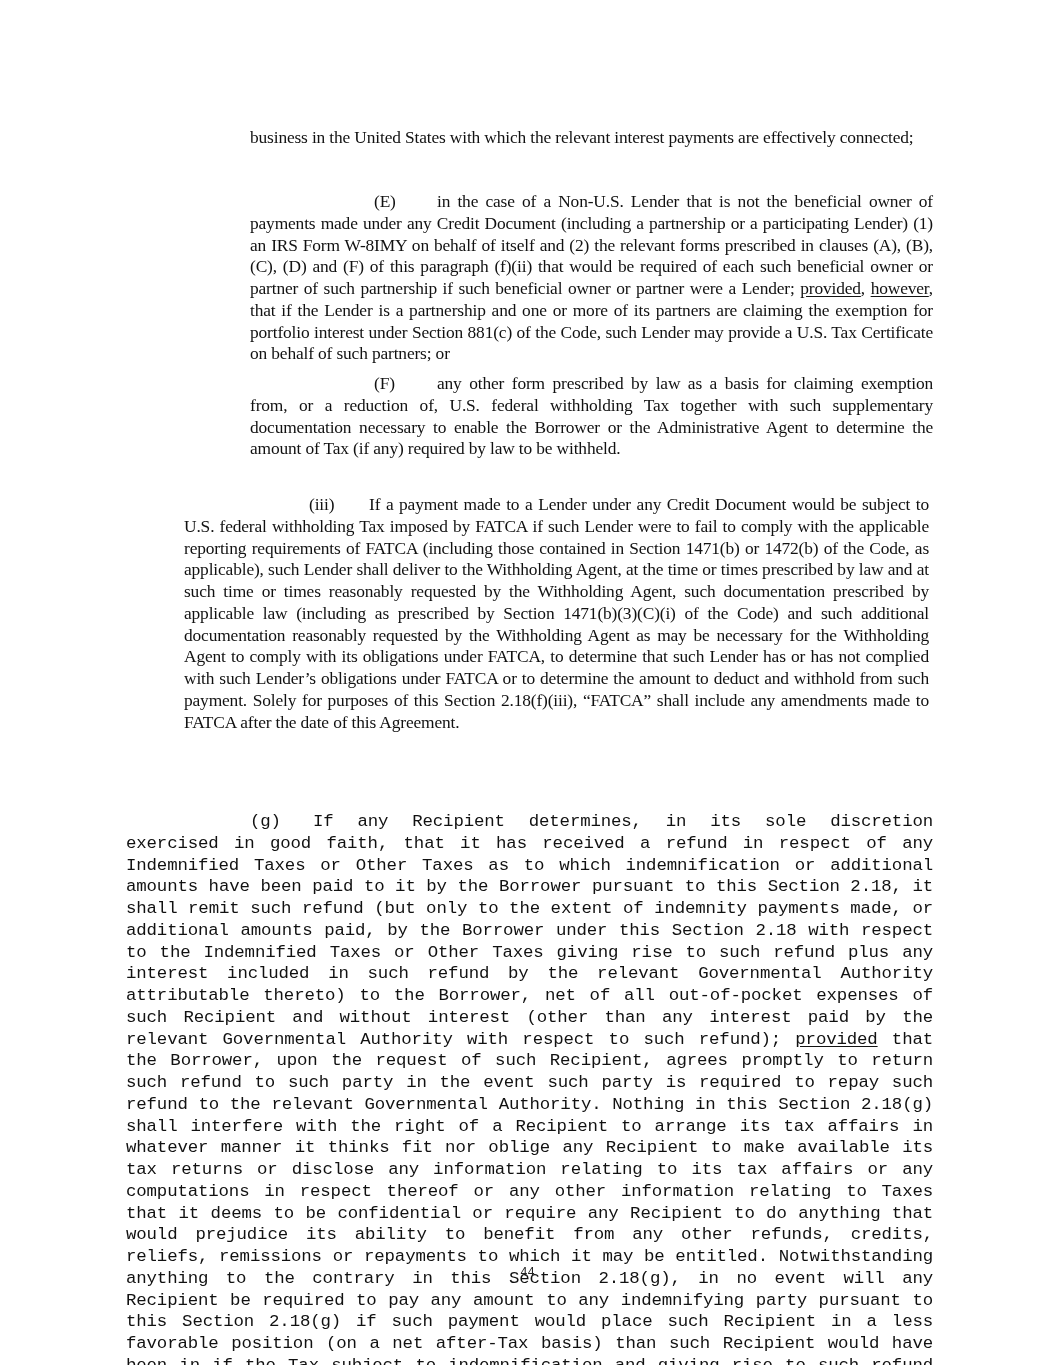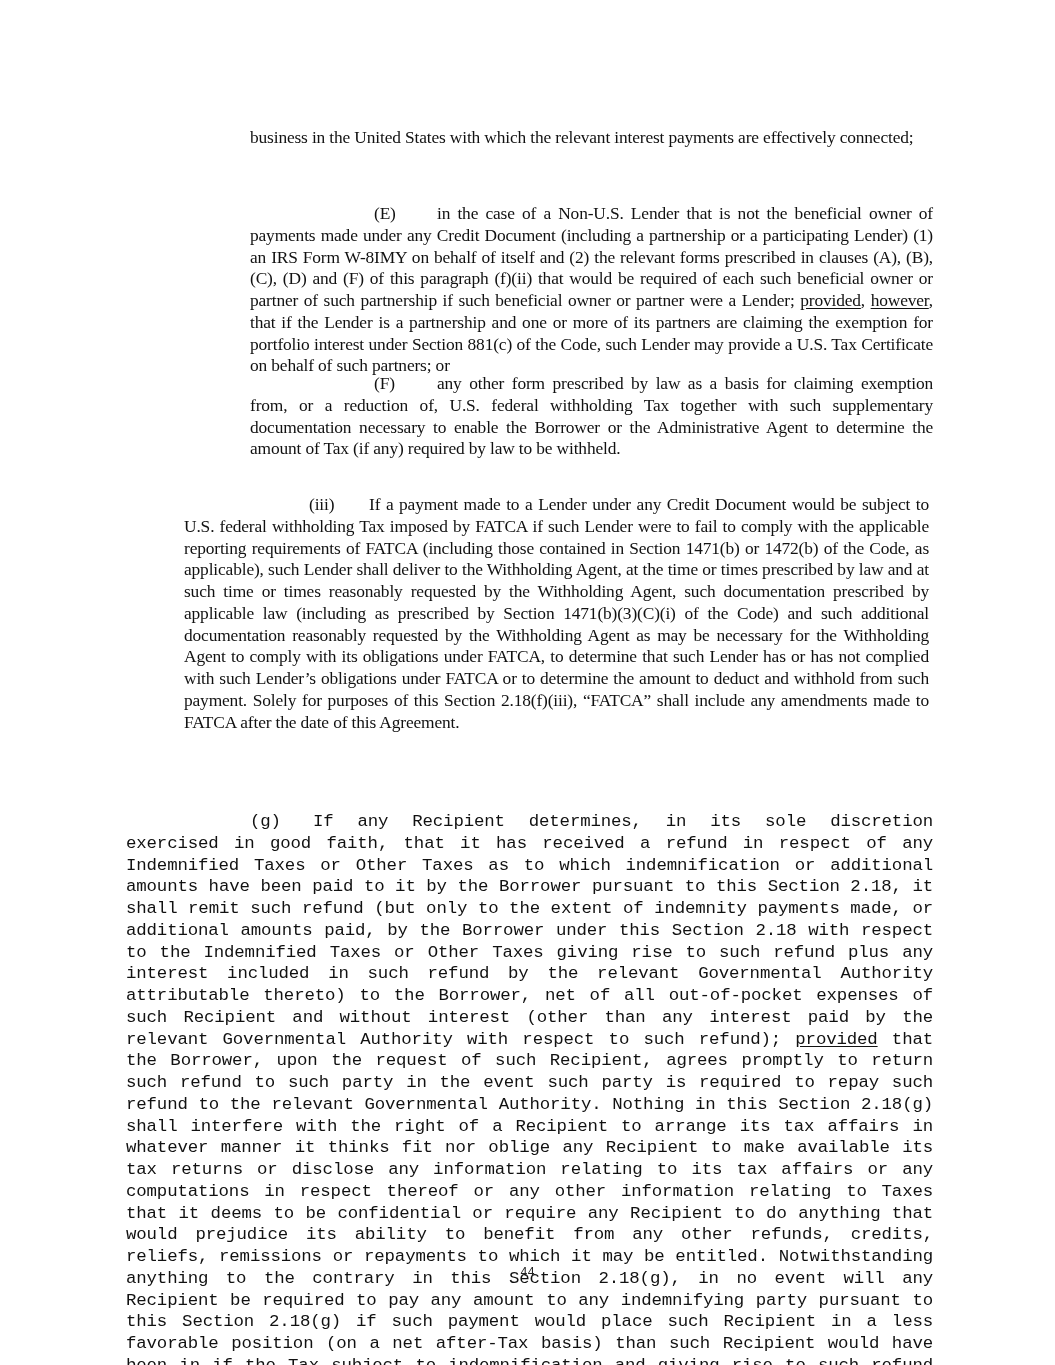--- a/index.html
+++ b/index.html
@@ -56,21 +56,21 @@
     .lvl3 .label { width: 60px; }
     
     .lvl2 {
       left: 126px;
       width: 807px;
     }
     .lvl2 .lead { width: 124px; }
     .lvl2 .label { width: 63px; }
 
     #p-cont { top: 127px; }
-    #p-e    { top: 191px; margin-top: 12px; }
+    #p-e    { top: 191px; }
     #p-f    { top: 373px; }
     #p-iii  { top: 494px; }
     #p-g    { top: 811px; font-family: Liberation Mono, monospace; }
 
     .page-number {
       position: absolute;
       top: 1266px;
       left: 0;
       width: 1055px;
       text-align: center;

